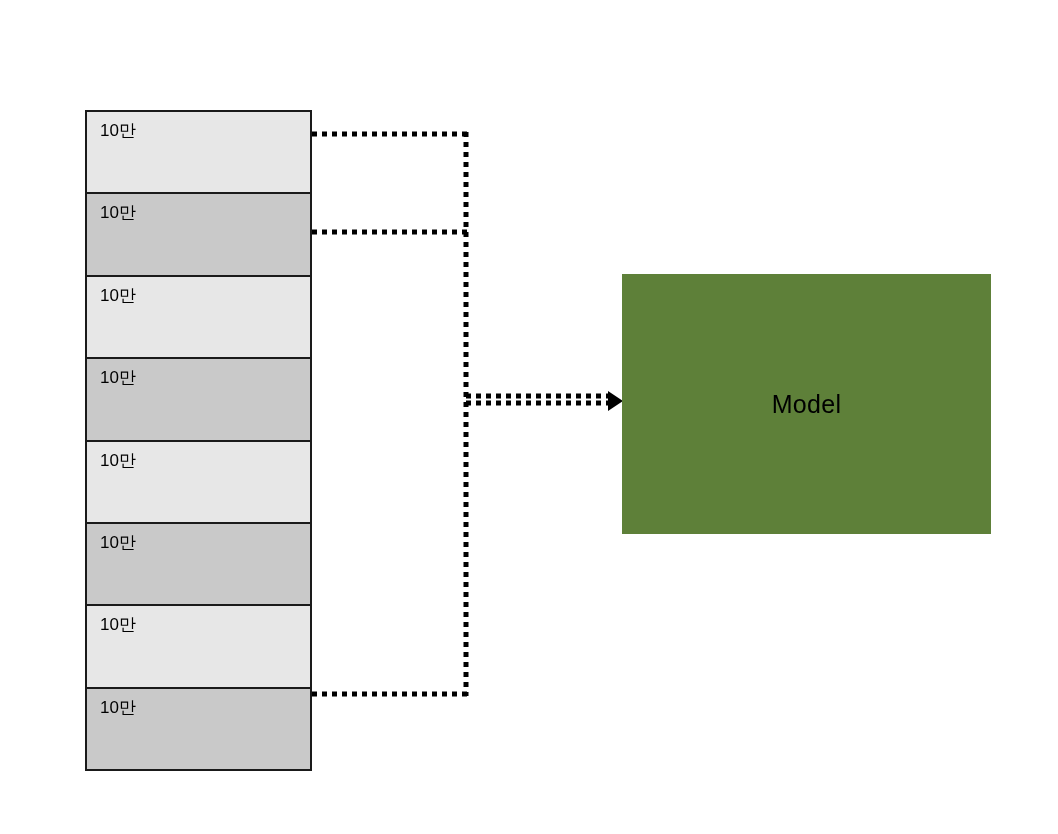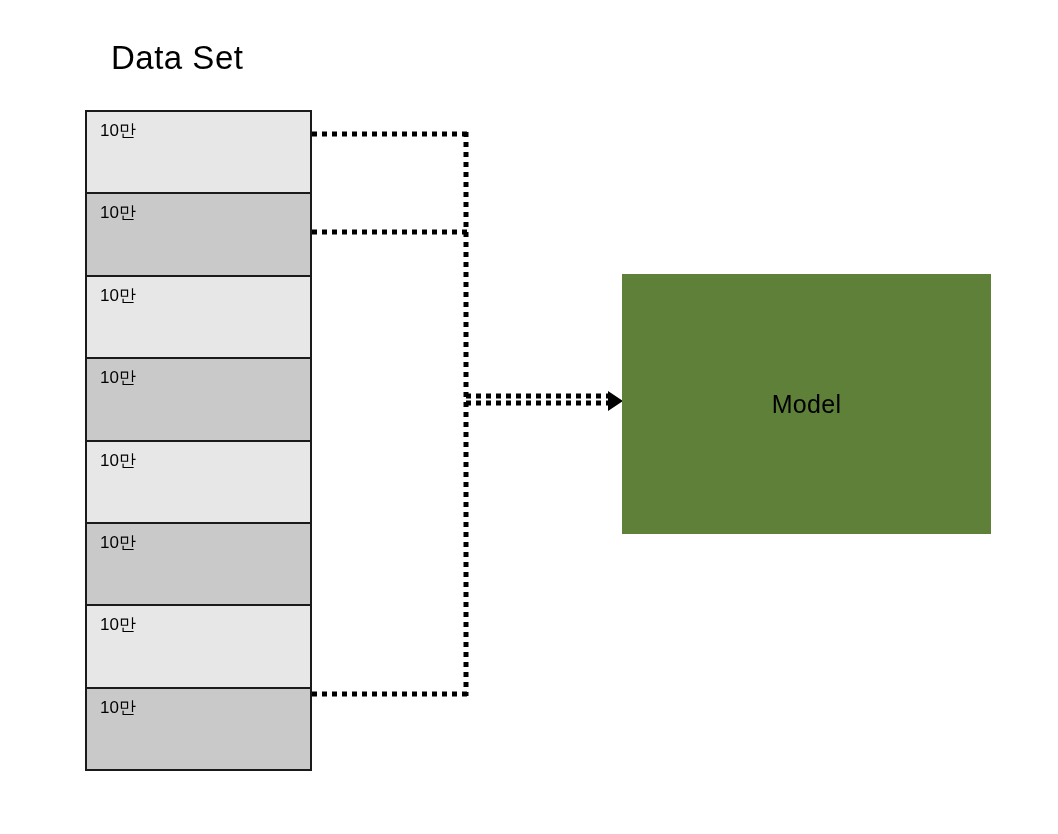--- a/index.html
+++ b/index.html
@@ -97,21 +97,20 @@
     width: 1058px;
     height: 834px;
     pointer-events: none;
   }
 </style>
 </head>
 <body style="background: rgb(255, 255, 255);">
 
 <div id="canvas">
 
-  <div class="diagram-title">Data Set</div>
 
   <div class="dataset-table" style="border-color: rgb(26, 26, 26);">
     <div class="dataset-row light" style="background: rgb(231, 231, 231);">
       <span class="dataset-row-label">10만</span>
     </div>
     <div class="dataset-row dark" style="background: rgb(201, 201, 201);">
       <span class="dataset-row-label">10만</span>
     </div>
     <div class="dataset-row light" style="background: rgb(231, 231, 231);">
       <span class="dataset-row-label">10만</span>

